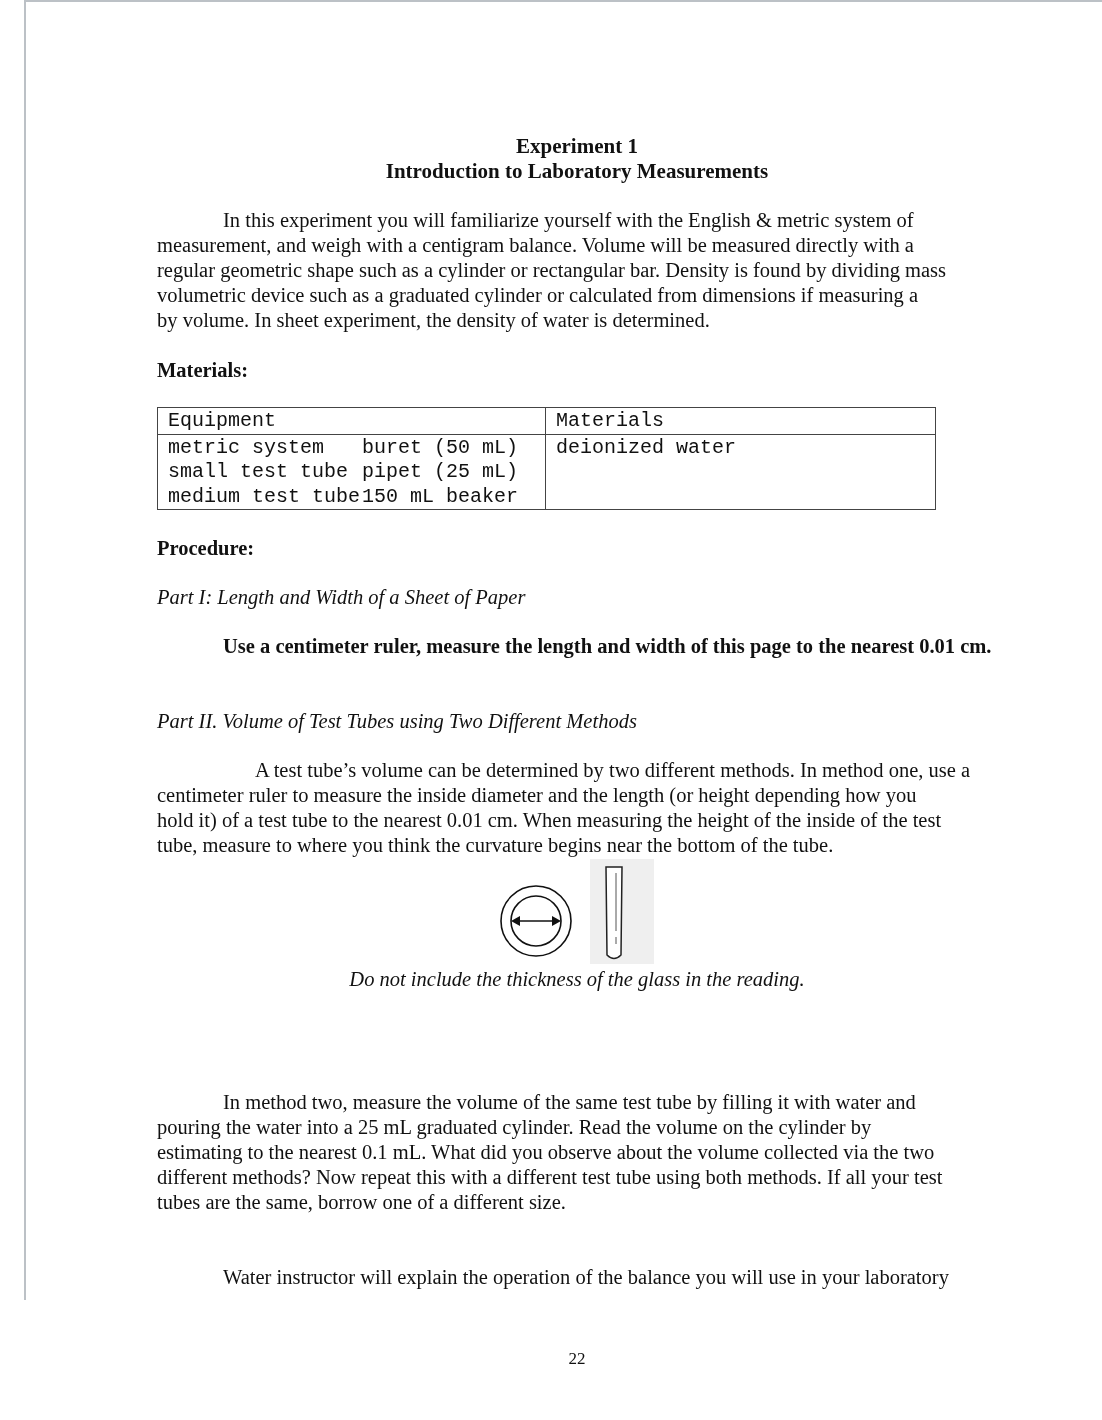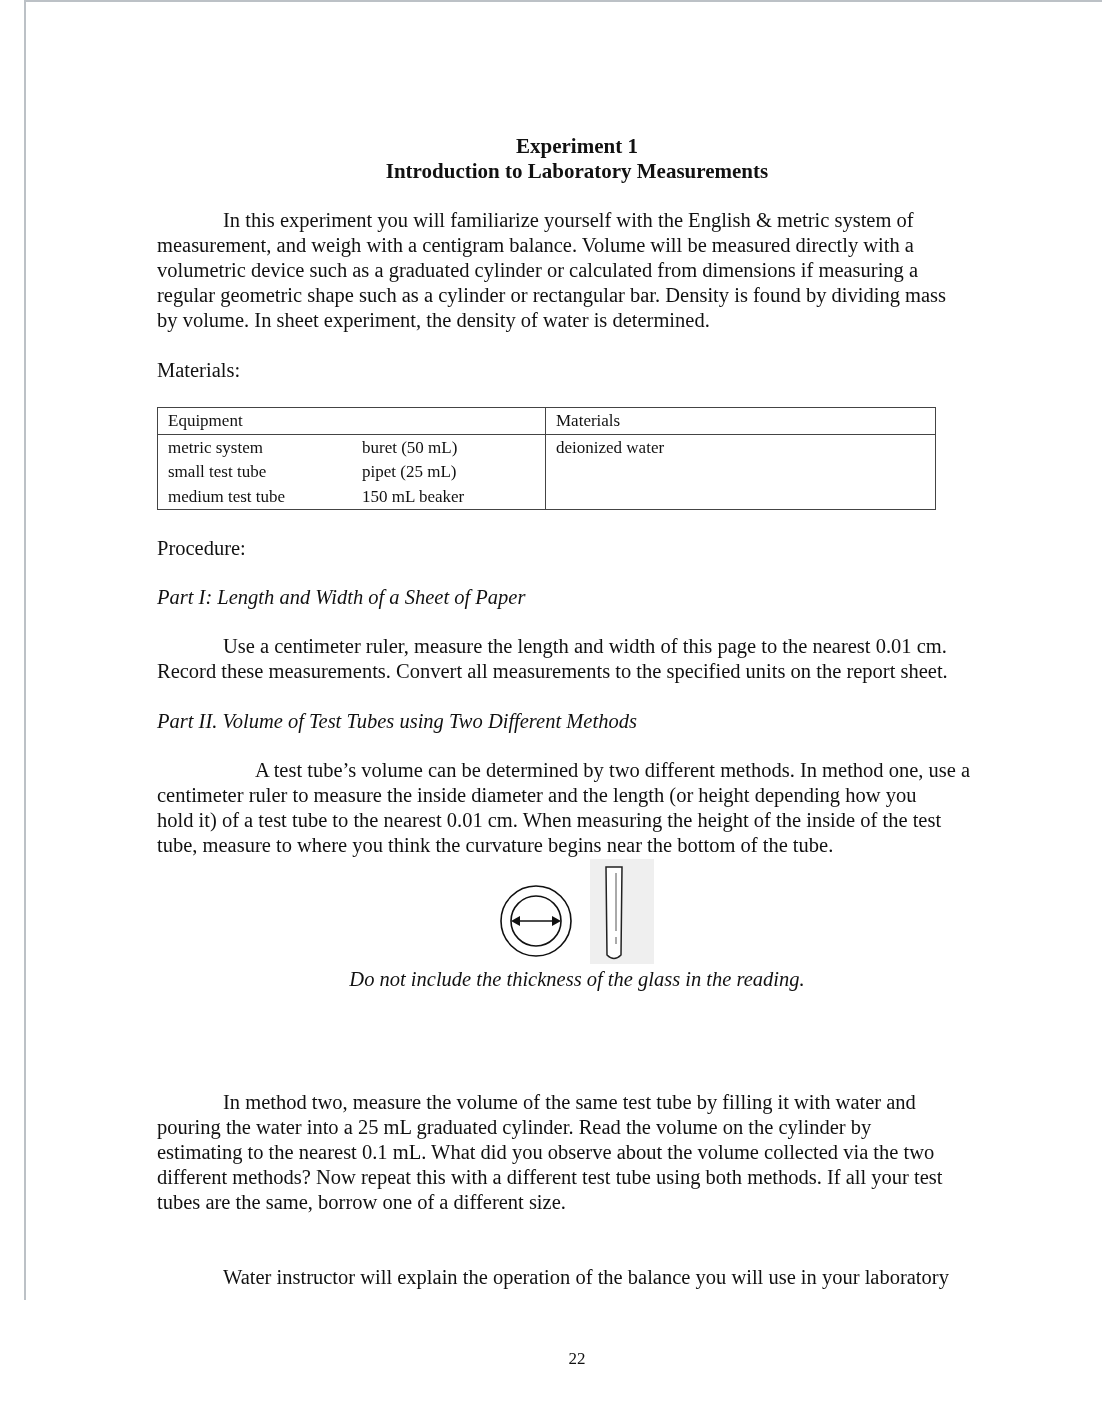--- a/index.html
+++ b/index.html
@@ -7,47 +7,47 @@
   .page {
     position: absolute; left: 0; top: 0; width: 1102px; height: 1300px;
     border-top: 2px solid #bcc1c6; border-left: 2px solid #bcc1c6;
     box-sizing: border-box; background: #fff;
     font-family: "Liberation Serif", "DejaVu Serif", serif; color: #111;
     font-size: 20.5px; line-height: 25px; margin-left: 24px;
   }
   .abs { position: absolute; }
   .title { left: 0; width: 1102px; text-align: center; font-weight: bold; font-size: 21px; line-height: 25px; }
   .para { left: 131px; width: 845px; text-align: left; }
-  .heading { left: 131px; font-weight: normal; }
+  .heading { left: 131px; font-weight: bold; }
   .italic { left: 131px; font-style: italic; }
   table.mat {
     position: absolute; left: 131px; top: 405px; width: 779px;
-    border-collapse: collapse; font-size: 17px; line-height: 24.5px;
+    border-collapse: collapse; font-size: 20px; line-height: 24.5px; font-family: Liberation Mono, monospace;
   }
   table.mat td { border: 1.5px solid #444; vertical-align: top; padding: 1px 10px 0 10px; }
   table.mat td.left { width: 367px; }
   .eqrow { display: flex; }
   .eqrow .c1 { width: 194px; }
   .figure { left: 472px; top: 857px; width: 160px; height: 105px; }
   .caption { left: 0; width: 1102px; text-align: center; font-style: italic; }
   .pagenum { left: 0; width: 1102px; text-align: center; font-size: 17px; }
 </style>
 </head>
 <body>
 
 <div class="page">
 
   <div class="abs title" style="top:132px;">Experiment 1</div>
   <div class="abs title" style="top:157px;">Introduction to Laboratory Measurements</div>
 
   <div class="abs para" style="top:206px;">
     <div style="padding-left:66px;">In this experiment you will familiarize yourself with the English &amp; metric system of</div>
     <div>measurement, and weigh with a centigram balance. Volume will be measured directly with a</div>
+    <div>regular geometric shape such as a cylinder or rectangular bar. Density is found by dividing mass</div>
     <div>volumetric device such as a graduated cylinder or calculated from dimensions if measuring a</div>
-    <div>regular geometric shape such as a cylinder or rectangular bar. Density is found by dividing mass</div>
     <div>by volume. In sheet experiment, the density of water is determined.</div>
   </div>
 
   <div class="abs heading" style="top:356px;">Materials:</div>
 
   <table class="mat">
     <tbody>
         <tr>
       <td class="left">Equipment</td>
       <td>Materials</td>
@@ -71,22 +71,21 @@
         <div>deionized water</div>
       </td>
     </tr>
   </tbody>
     </table>
 
   <div class="abs heading" style="top:534px;">Procedure:</div>
 
   <div class="abs italic" style="top:583px;">Part I: Length and Width of a Sheet of Paper</div>
   <div class="abs para" style="top:632px;">
-    <div style="padding-left:66px;">Use a centimeter ruler, measure the length and width of this page to the nearest 0.01 cm.</div>
-    <div>Record these measurements. Convert all measurements to the specified units on the report sheet.</div>
+    <div style="padding-left:66px;font-weight:bold;">Use a centimeter ruler, measure the length and width of this page to the nearest 0.01 cm.</div>
   </div>
 
   <div class="abs italic" style="top:707px;">Part II. Volume of Test Tubes using Two Different Methods</div>
   <div class="abs para" style="top:756px;">
     <div style="padding-left:66px;text-align:center;">A test tube’s volume can be determined by two different methods. In method one, use a</div>
     <div>centimeter ruler to measure the inside diameter and the length (or height depending how you</div>
     <div>hold it) of a test tube to the nearest 0.01 cm. When measuring the height of the inside of the test</div>
     <div>tube, measure to where you think the curvature begins near the bottom of the tube.</div>
   </div>
 

